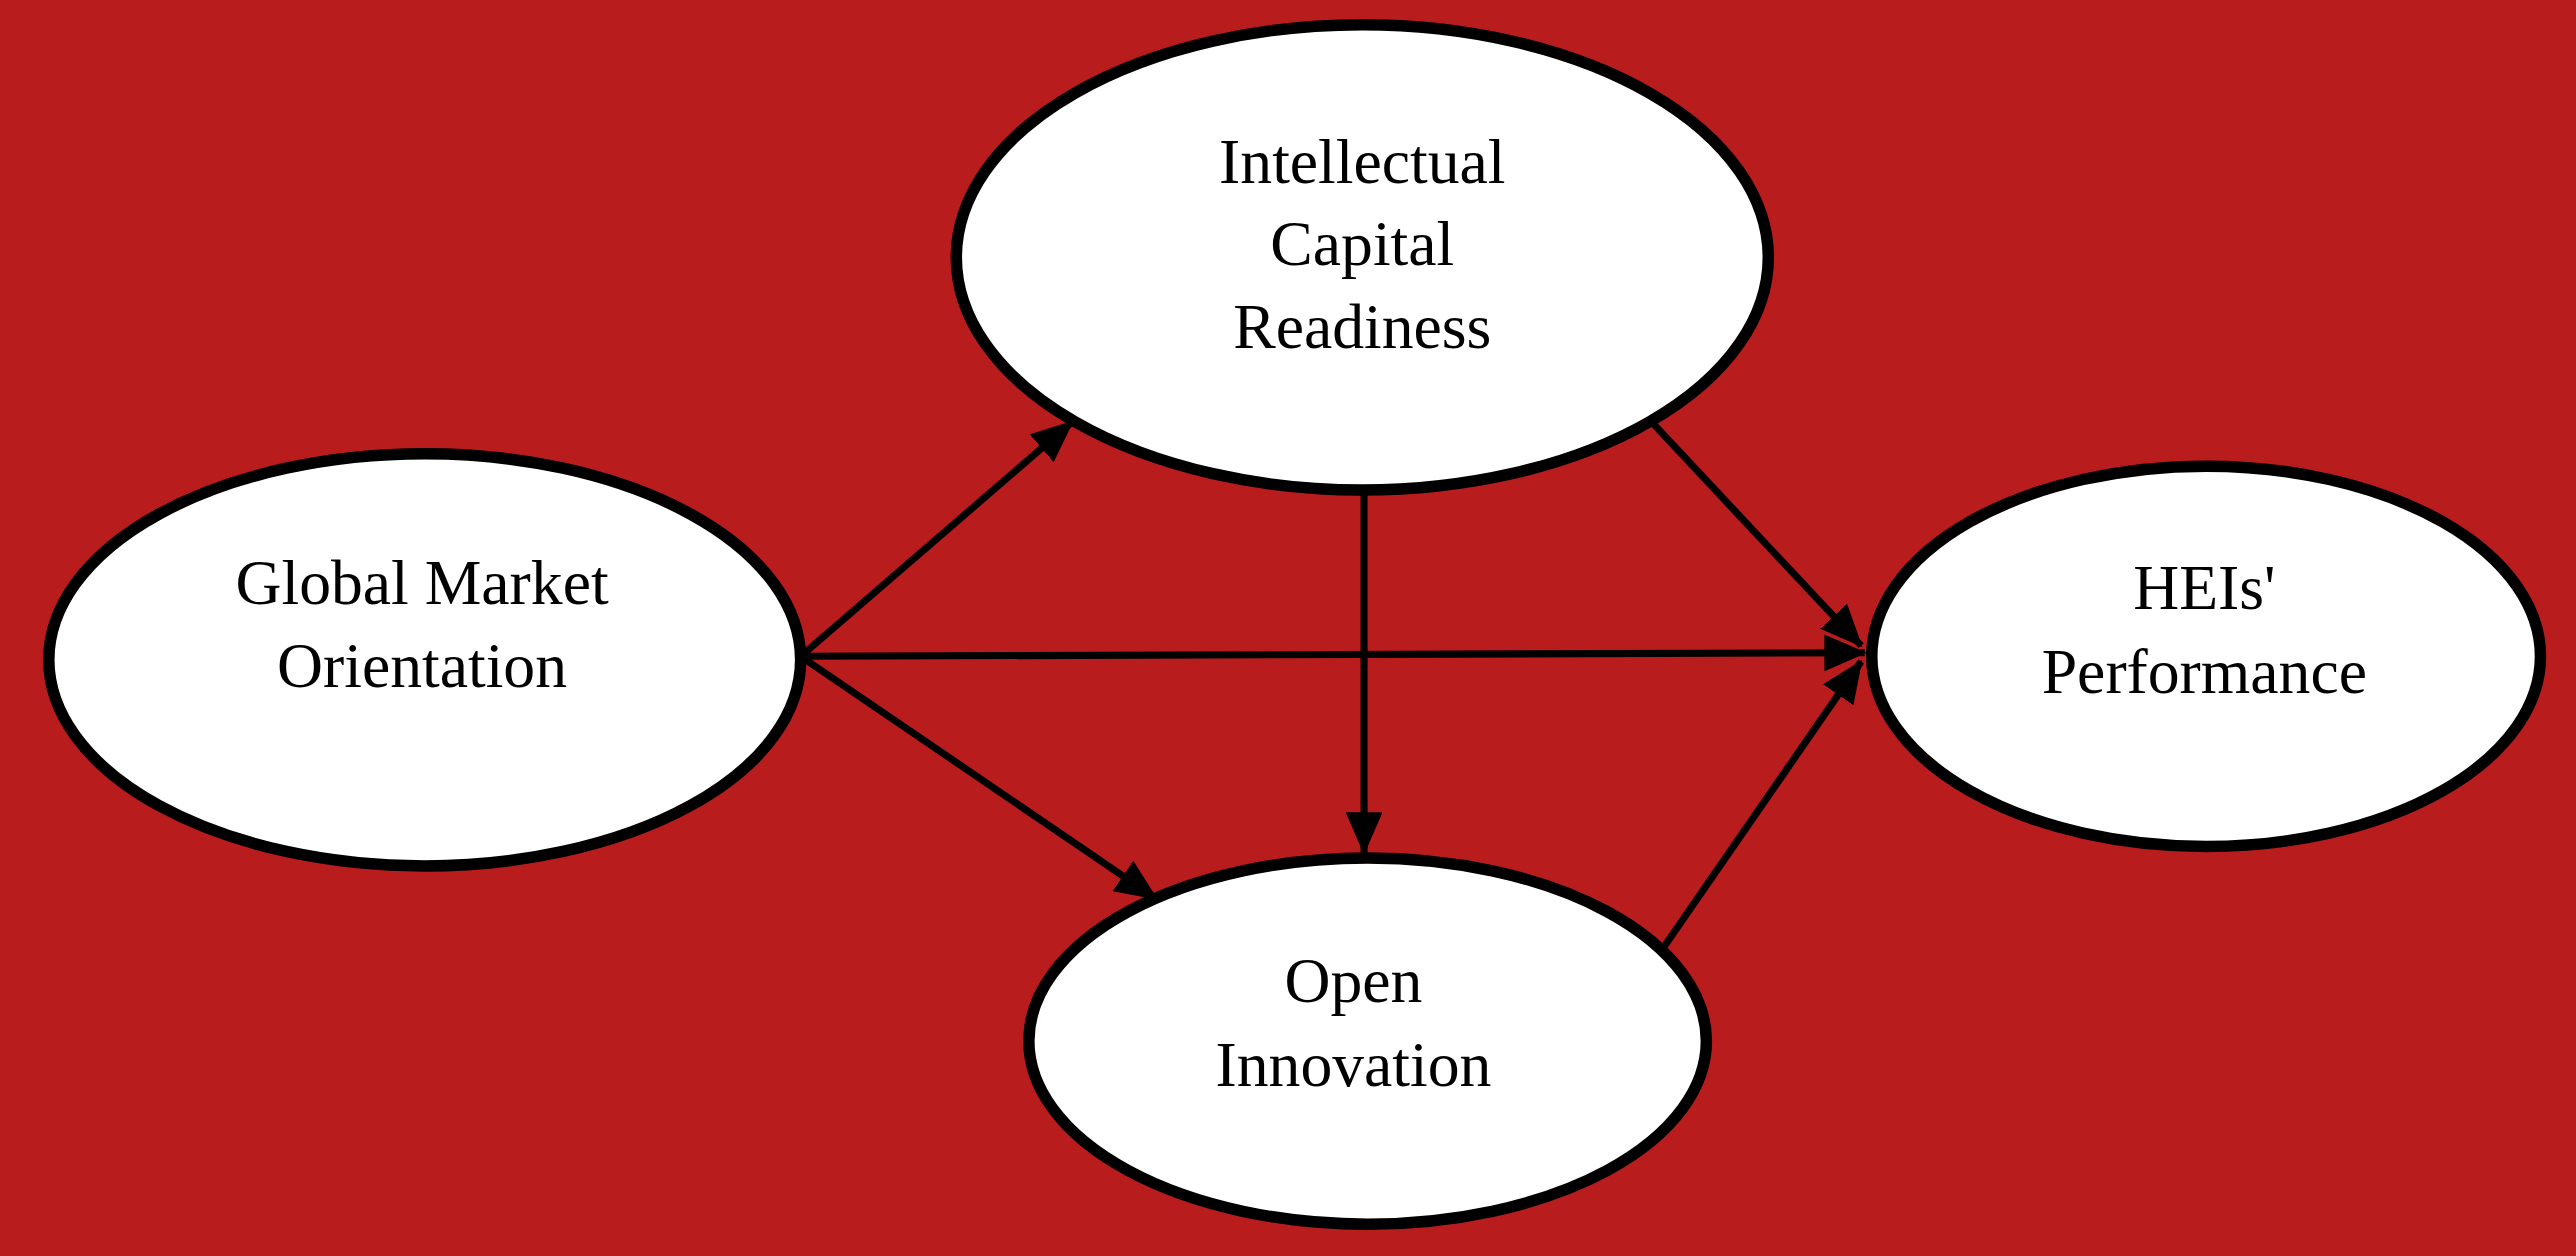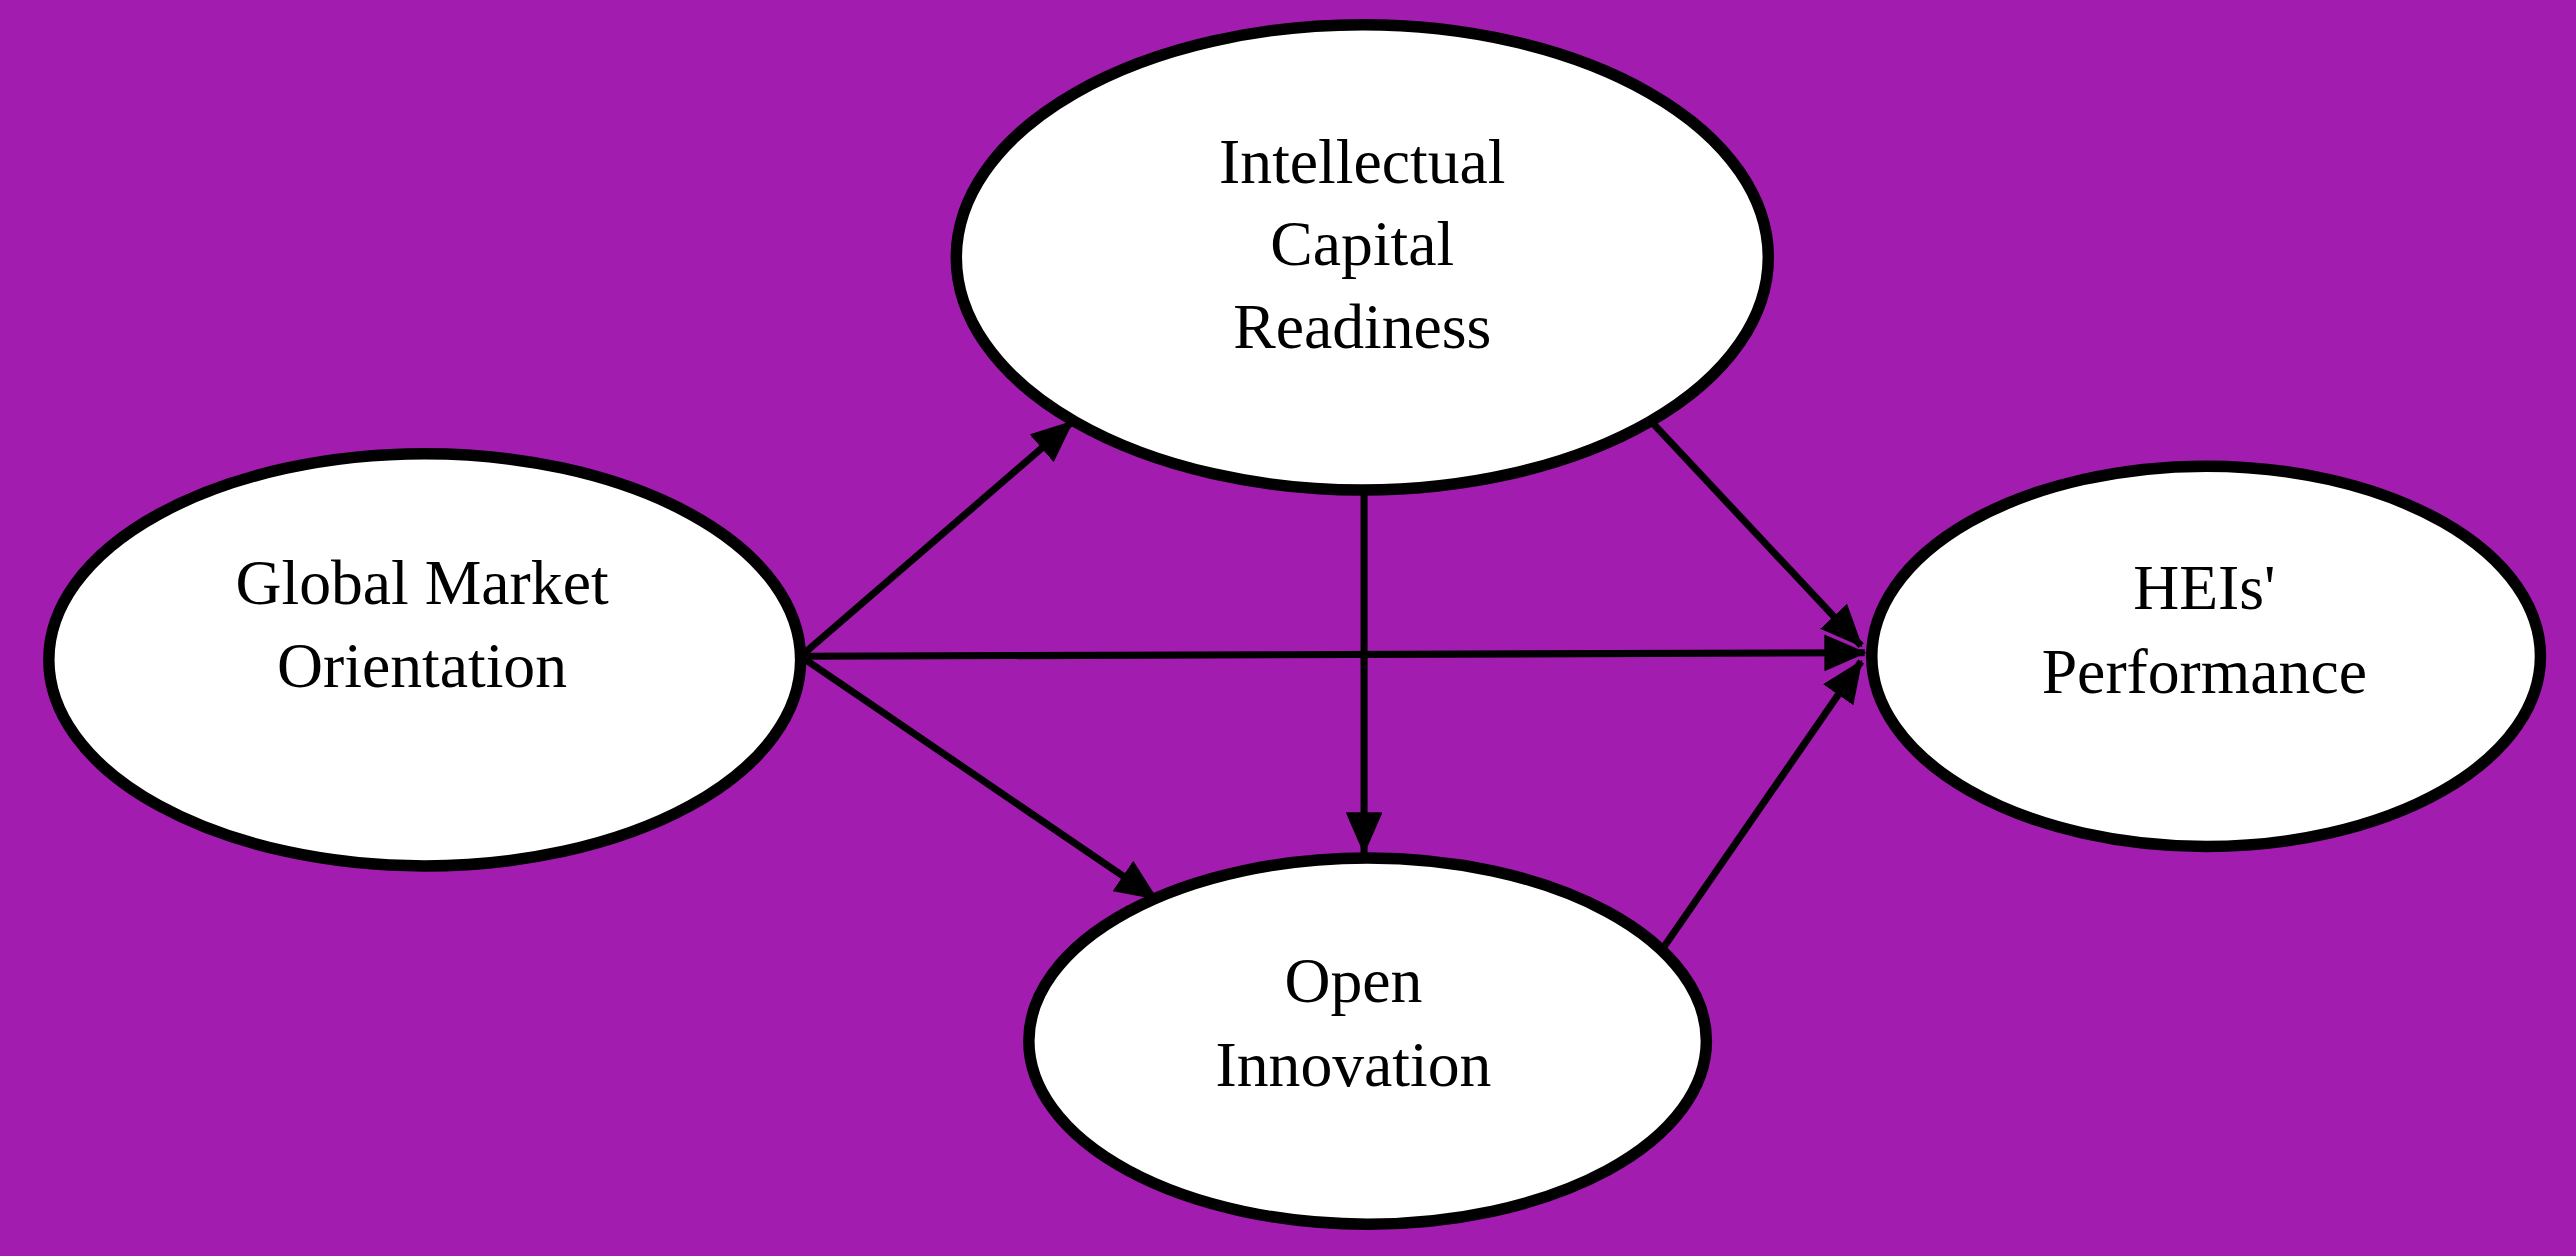--- a/index.html
+++ b/index.html
@@ -9,21 +9,21 @@
     height: 100%;
     background: #ffffff;
     overflow: hidden;
   }
   .figure-wrap {
     width: 100%;
     height: 100%;
     display: flex;
     align-items: center;
     justify-content: center;
-    background: #a21caf;
+    background: #b91c1c;
   }
   svg {
     display: block;
     width: 100%;
     height: 100%;
   }
   .node-ellipse {
     fill: #ffffff;
     stroke: #000000;
     stroke-width: 13;

